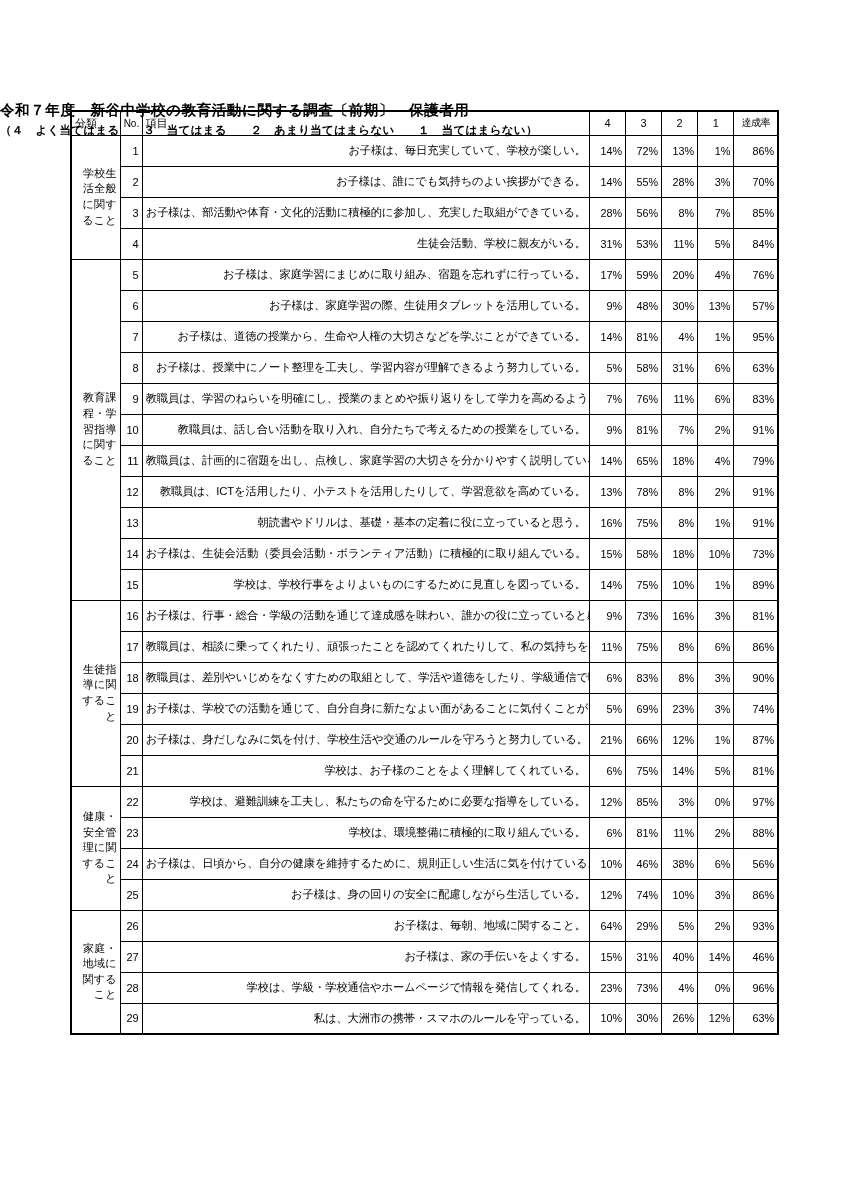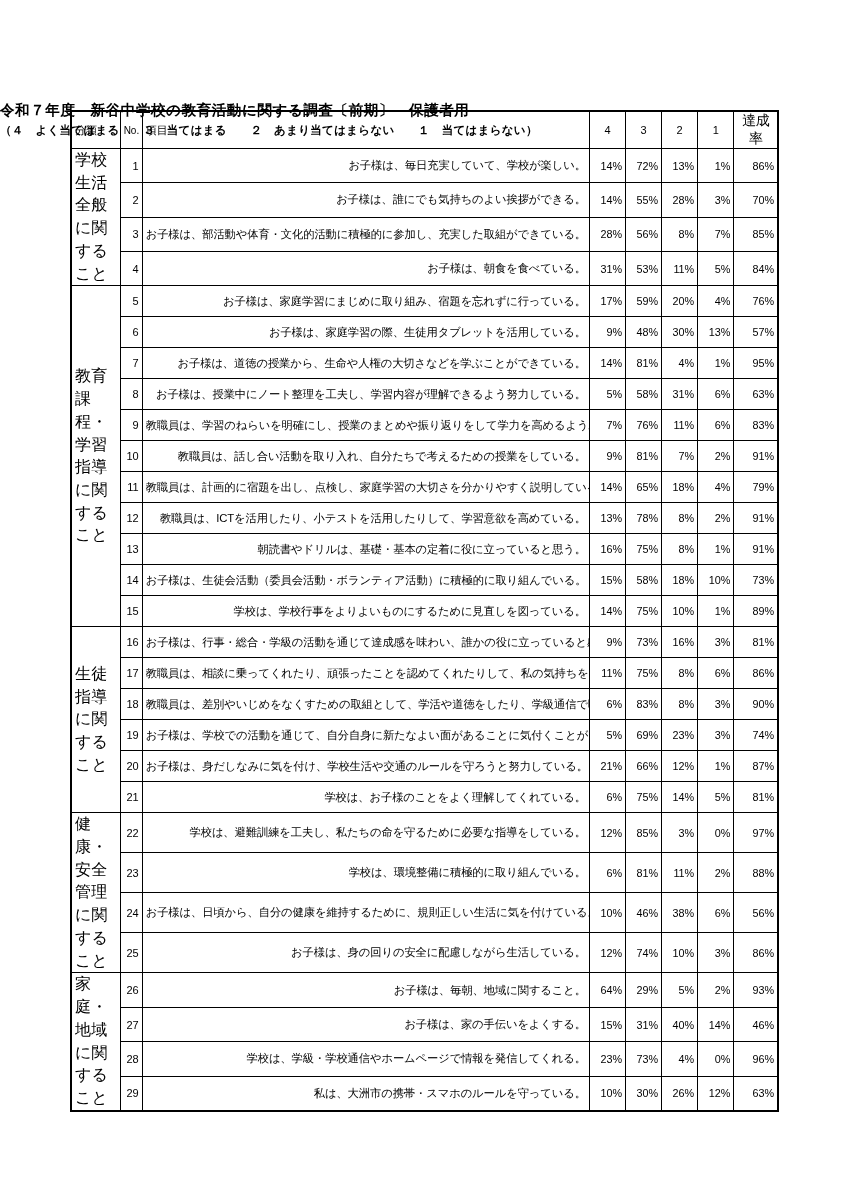--- a/index.html
+++ b/index.html
@@ -82,25 +82,25 @@
   thead th {
     height: 24px;
     font-size: 11px;
     text-align: left;
     border-bottom: 1px solid #000;
   }
   th.h-cat  { text-align: left; padding-left: 4px; }
   th.h-no   { text-align: right; padding-left: 2px; font-size: 10px; }
   th.h-item { text-align: left; padding-left: 4px; margin-top: 20px; }
   th.h-s    { text-align: center; }
-  th.h-rate { text-align: center; font-size: 14px; letter-spacing: -0.5px; padding: 0 1px; }
+  th.h-rate { text-align: center; font-size: 10px; letter-spacing: -0.5px; padding: 0 1px; }
 
   td.cat {
-    text-align: left;
-    font-size: 16px;
+    text-align: right;
+    font-size: 11px;
     line-height: 1.42;
     letter-spacing: 0.2px;
     padding: 0 2px;
   }
   td.no {
     text-align: right;
     font-size: 11px;
     padding-right: 3px;
   }
   td.item {
@@ -190,21 +190,21 @@
             <td class="no">3</td>
             <td class="item">お子様は、部活動や体育・文化的活動に積極的に参加し、充実した取組ができている。</td>
             <td class="sc">28%</td>
             <td class="sc">56%</td>
             <td class="sc">8%</td>
             <td class="sc last-score">7%</td>
             <td class="rate">85%</td>
           </tr>
           <tr>
             <td class="no">4</td>
-            <td class="item">お子様は、朝食を食べている。</td>
+            <td class="item">生徒会活動、学校に親友がいる。</td>
             <td class="sc">31%</td>
             <td class="sc">53%</td>
             <td class="sc">11%</td>
             <td class="sc last-score">5%</td>
             <td class="rate">84%</td>
           </tr>
           <tr class="group-start">
             <td class="cat" rowspan="11">教育課程・学習指導に関すること</td>
             <td class="no">5</td>
             <td class="item">お子様は、家庭学習にまじめに取り組み、宿題を忘れずに行っている。</td>

